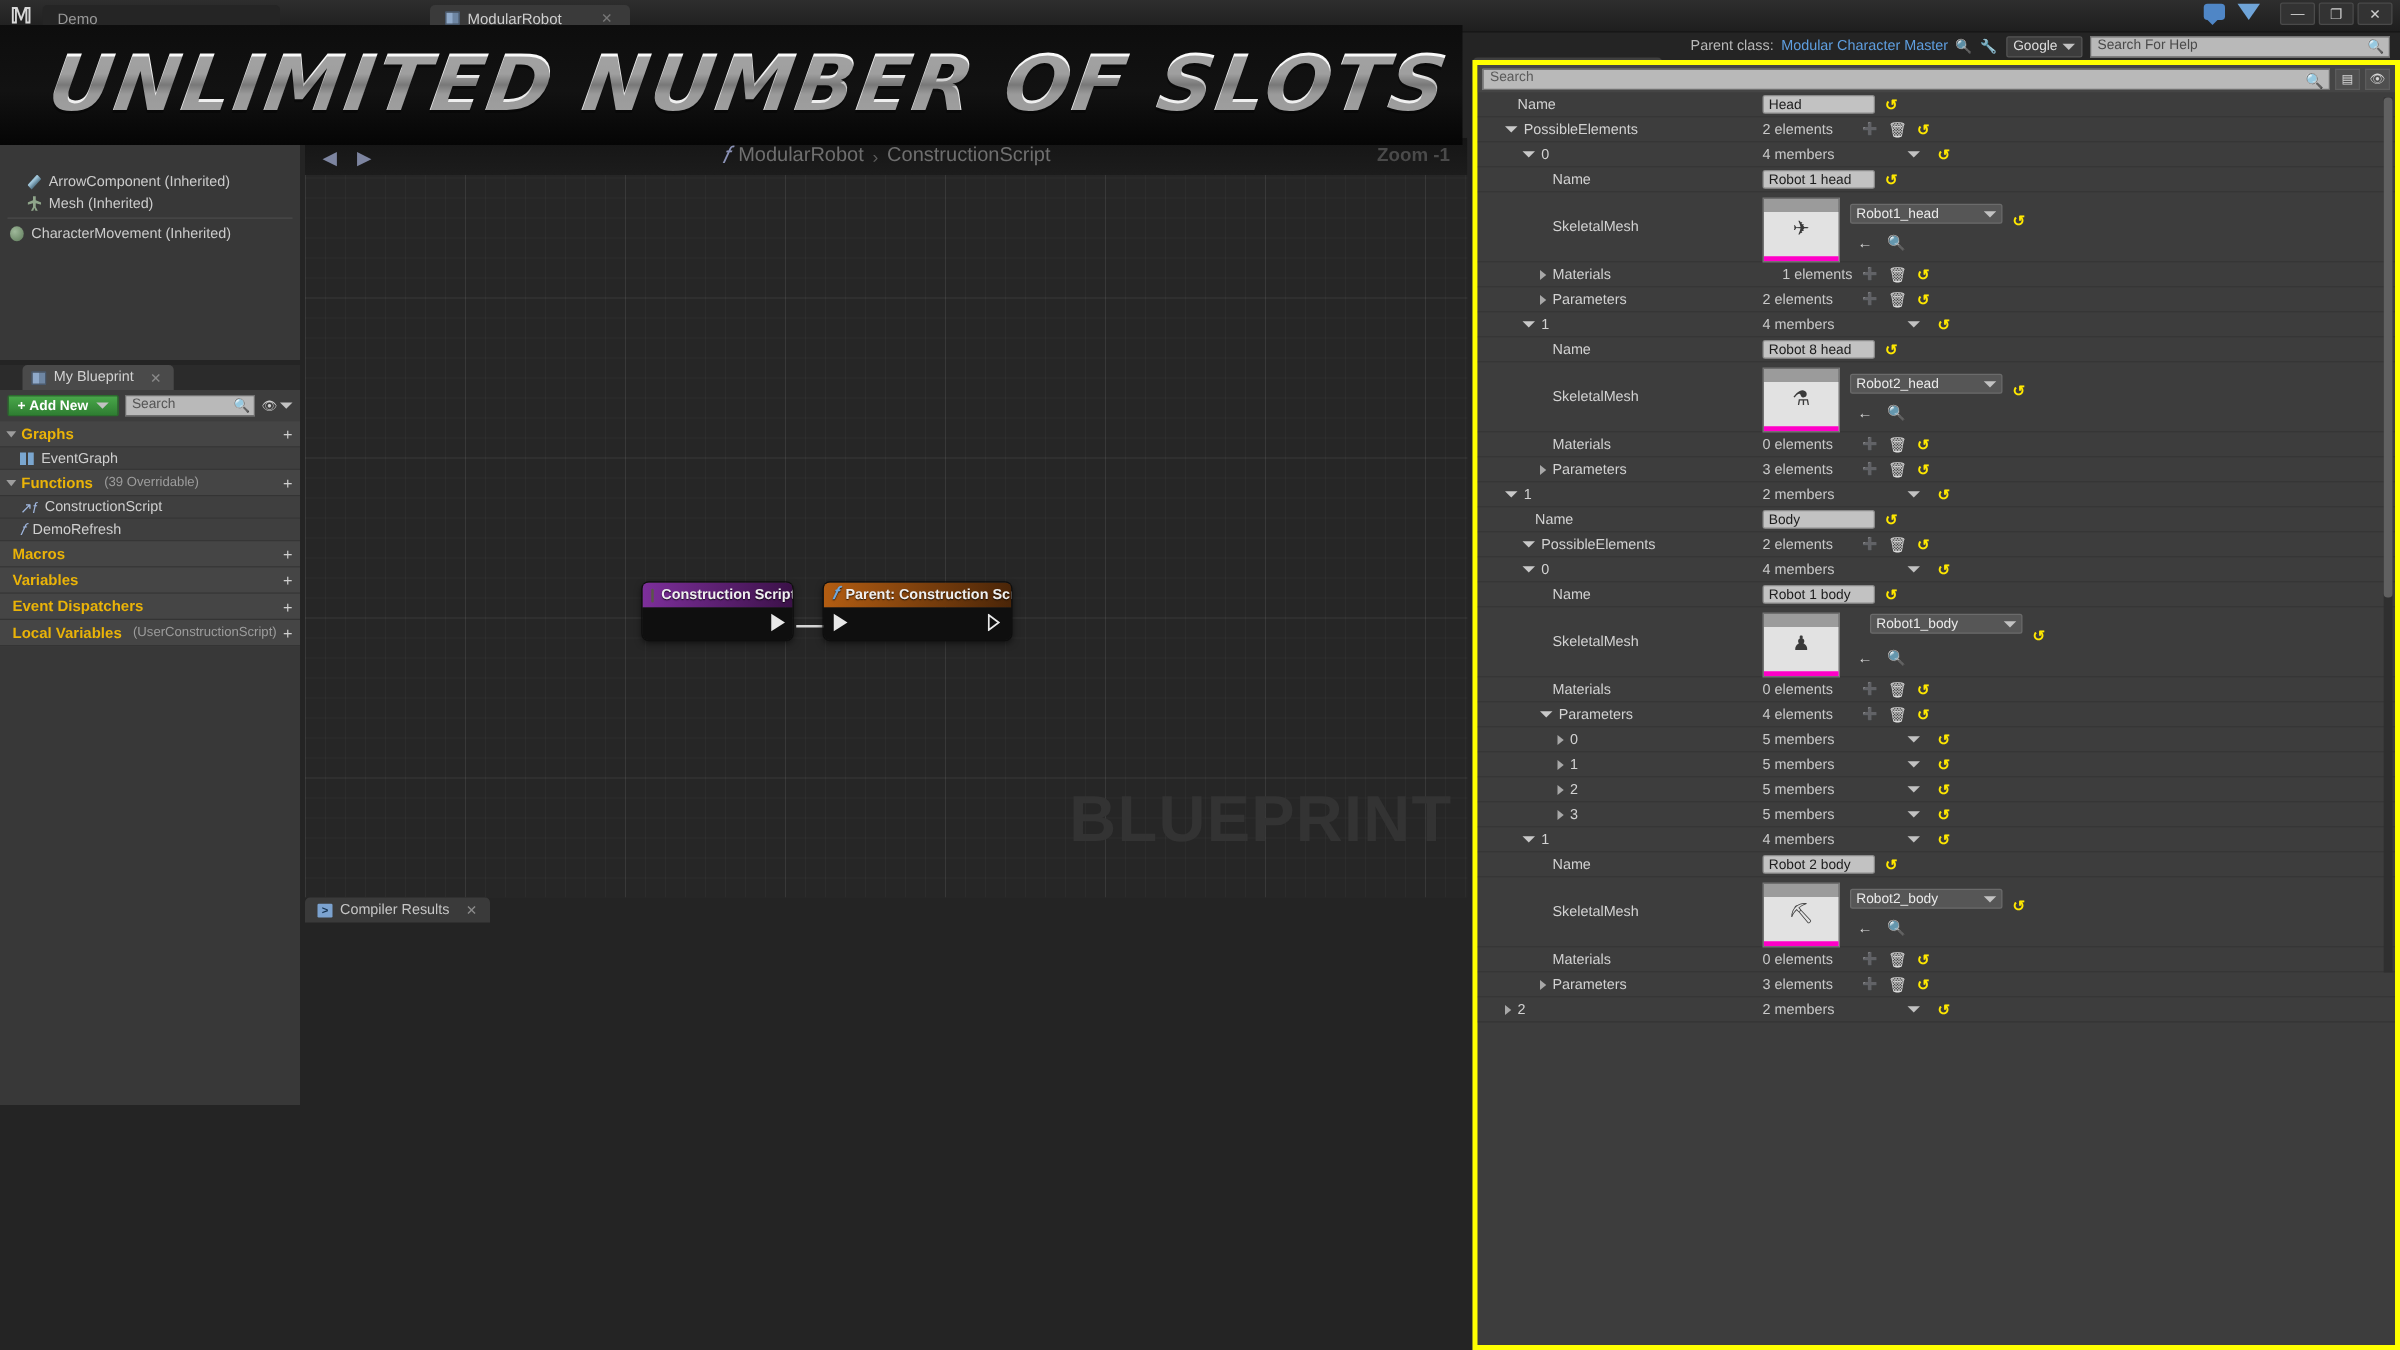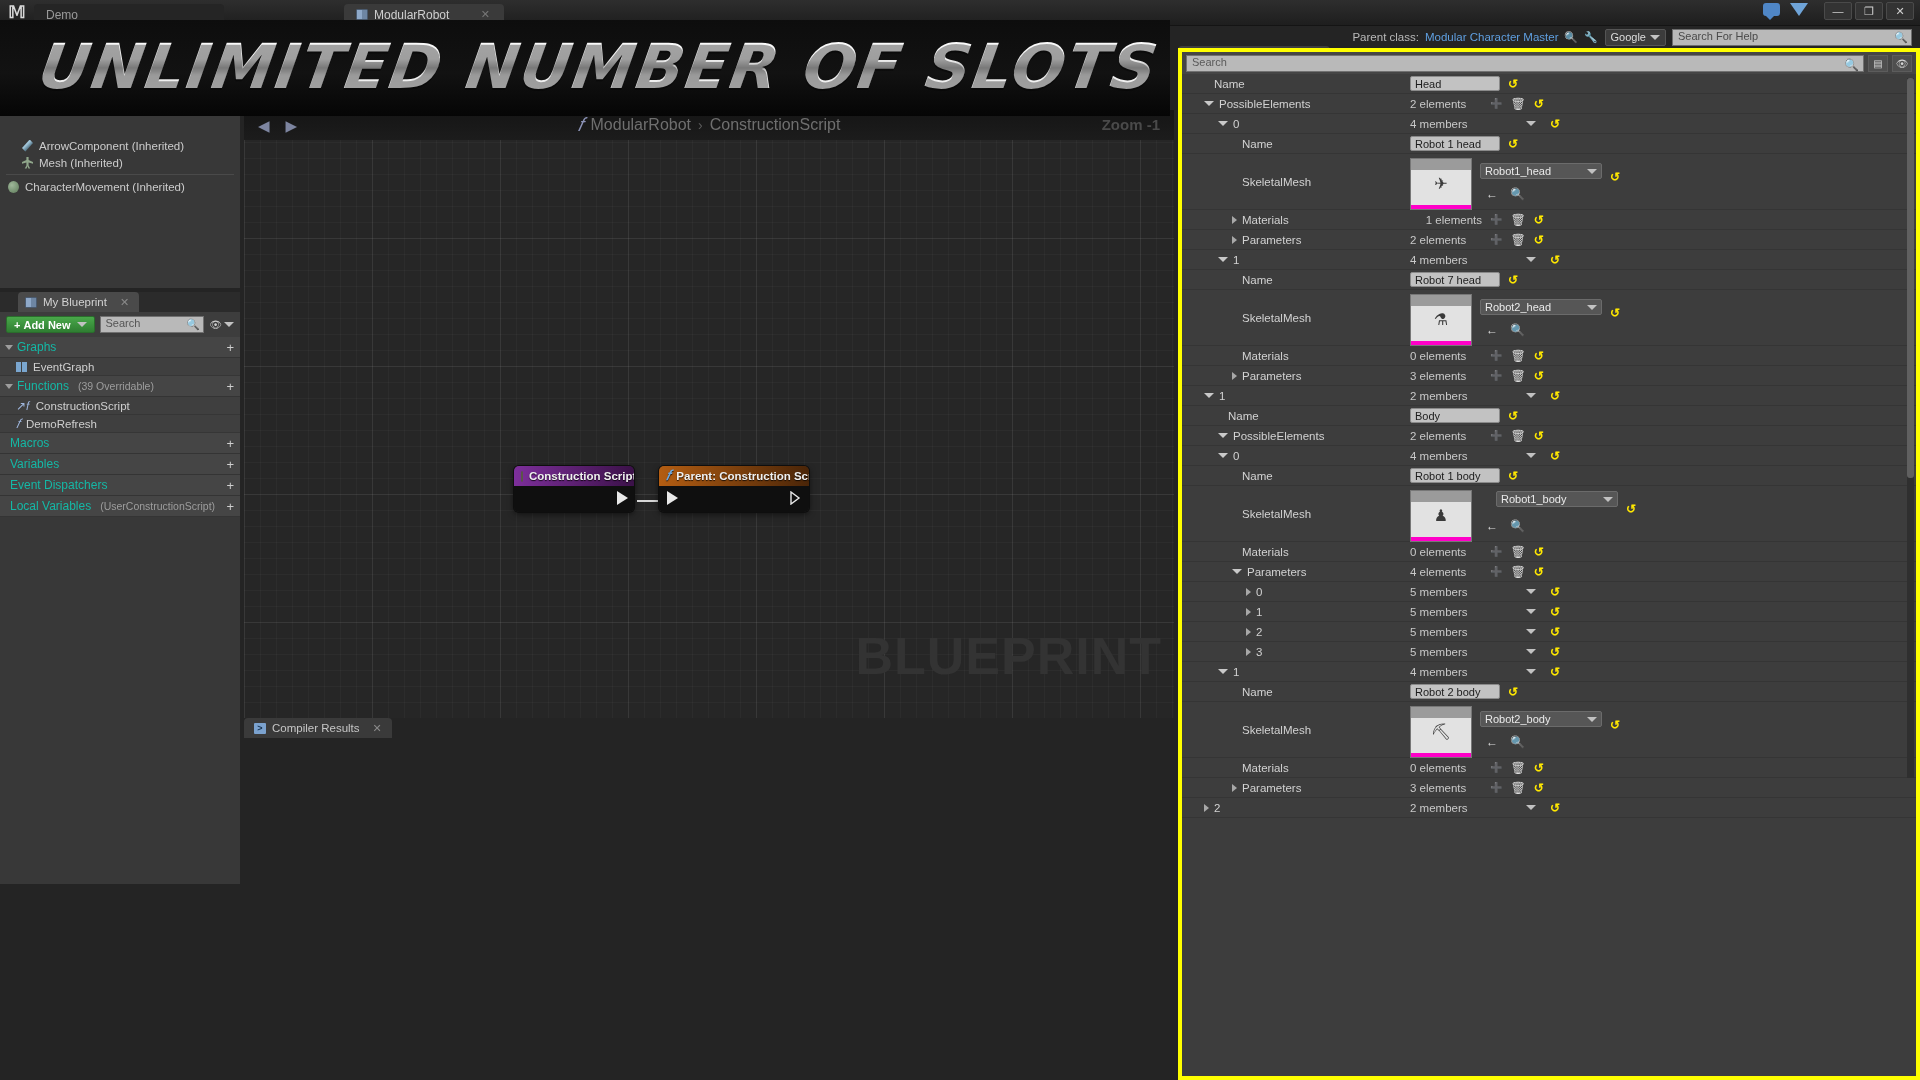--- a/index.html
+++ b/index.html
@@ -106,21 +106,21 @@
   #myblueprint-panel{left:0;top:292px;width:240px;height:592px;background:#383838;}
   .mb-toolbar{height:25px;background:#3d3d3d;display:flex;align-items:center;gap:5px;
     padding:0 6px;}
   .search-input{flex:1;height:17px;background:#b9b9b9;border:1px solid #707070;
     font-size:11px;color:#555;padding:0 18px 0 5px;position:relative;}
   .search-wrap{flex:1;position:relative;display:flex;}
   .search-wrap .mag{position:absolute;right:4px;top:2px;color:#333;font-size:11px;}
   .eyebtn{display:flex;align-items:center;gap:2px;font-size:10px;color:#cfcfcf;}
   .mb-section{height:21px;background:#454545;display:flex;align-items:center;
     padding-left:5px;gap:4px;border-bottom:1px solid #343434;}
-  .mb-section .t{font-size:12px;font-weight:normal;color:#14b8a6;}
+  .mb-section .t{font-size:12px;font-weight:bold;color:#eab308;}
   .mb-section .sub{font-size:10.5px;color:#9d9d9d;margin-left:5px;font-weight:normal;}
   .mb-section .plus{margin-left:auto;margin-right:6px;color:#cfcfcf;font-size:13px;}
   .mb-item{height:18px;display:flex;align-items:center;gap:6px;padding-left:16px;
     font-size:11.5px;color:#cfcfcf;background:#3f3f3f;border-bottom:1px solid #363636;}
   .mi-graph{width:11px;height:10px;background:
      linear-gradient(90deg,#7aa6cf 0 45%,transparent 45% 55%,#7aa6cf 55% 100%);}
   .mi-fn{font-family:"Liberation Serif",serif;font-style:italic;color:#9fb6dd;font-size:13px;}
   .mi-cfn{color:#9fb6dd;font-size:12px;}
 
   
@@ -573,21 +573,21 @@
             <span class="caretd"></span>
             <span class="revert" style="margin-left: 6px;">↺</span>
           </div>
         </div>
         <div class="drow">
           <div class="dlabel" style="justify-content: flex-start; padding-left: 50px;">
             <span style="width: 5px;"></span>
             <span>Name</span>
           </div>
           <div class="dval">
-            <div class="txtfield">Robot 7 head</div>
+            <div class="txtfield">Robot 8 head</div>
             <span class="revert">↺</span>
           </div>
         </div>
         <div class="meshrow">
           <div class="dlabel" style="justify-content: flex-start; padding-left: 50px;">
             <span style="width: 5px;"></span>
             <span>SkeletalMesh</span>
           </div>
           <div class="dval meshcol" style="align-items: flex-start; padding-top: 2px;">
             <div class="thumb">

